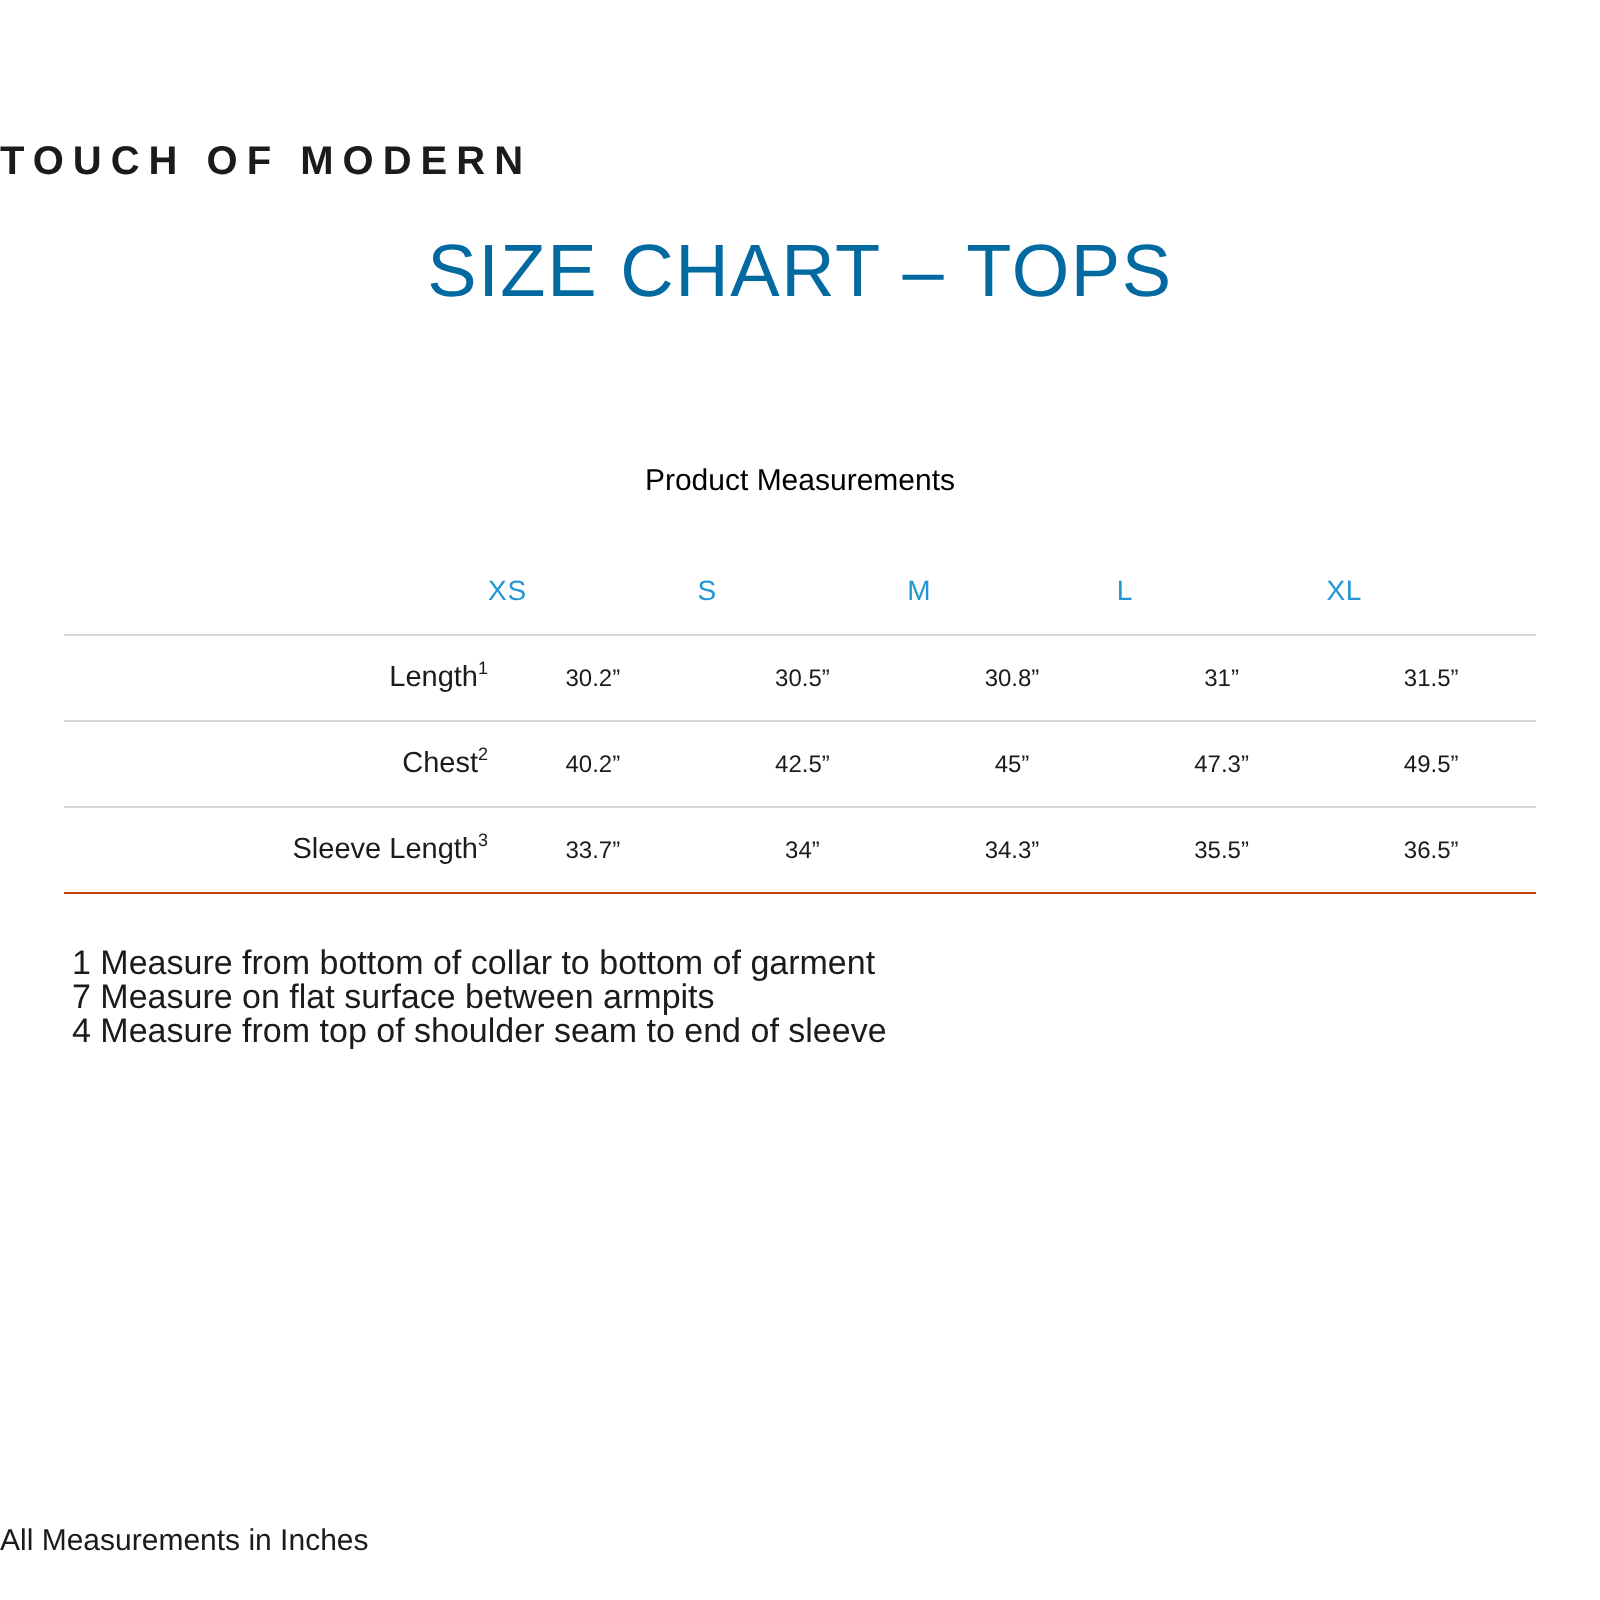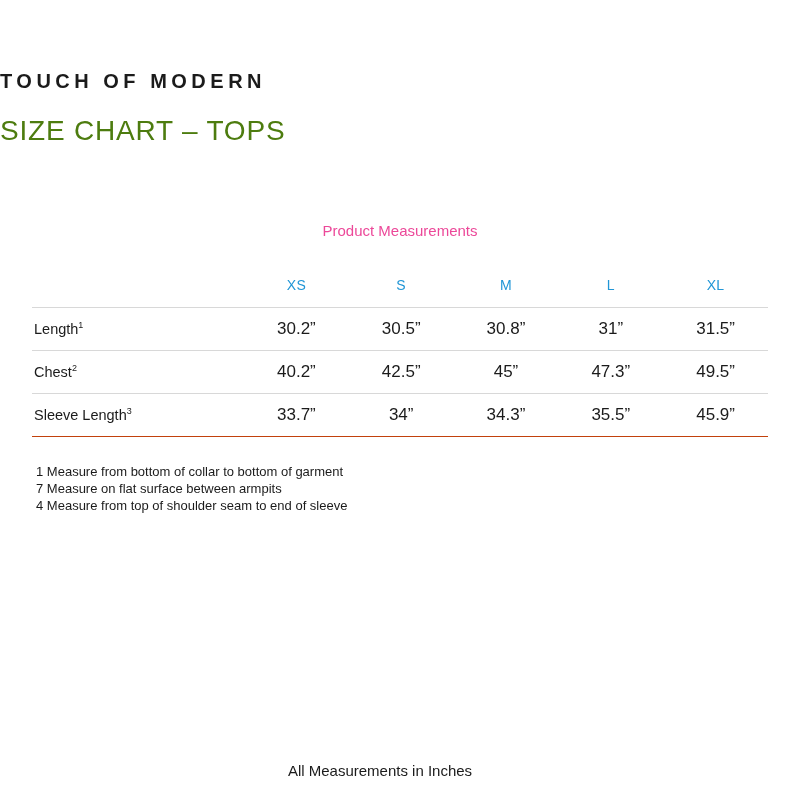--- a/index.html
+++ b/index.html
@@ -28,35 +28,35 @@
     font-family: "Liberation Sans", sans-serif;
     font-size: 20px;
     font-weight: 700;
     letter-spacing: 4.5px;
     color: #1b1b1b;
     white-space: nowrap;
   }
 
   
   .doc-title {
-    text-align: left;
+    text-align: center;
     margin-top: 22px;
-    font-size: 28px;
+    font-size: 37px;
     font-weight: 400;
     letter-spacing: 0.8px;
-    color: #4d7c0f;
+    color: #0369a1;
   }
 
   
   .section-heading {
     text-align: center;
     margin-top: 75px;
     font-size: 15px;
     font-weight: 400;
-    color: #ec4899;
+    color: #000000;
   }
 
   
   .table-wrap {
     margin: 24px auto 0 auto;
     width: 736px;
   }
   table.size-chart {
     width: 100%;
     border-collapse: collapse;
@@ -66,69 +66,69 @@
   table.size-chart td {
     padding: 0;
     font-weight: 400;
   }
   .col-label {
     width: 212px;
   }
   .hdr-row th {
     height: 44px;
     vertical-align: middle;
-    text-align: center;
+    text-align: left;
     font-size: 14px;
     font-weight: 700;
     color: #2196d6;
     letter-spacing: 0.4px;
   }
   .hdr-row th.col-label {
     text-align: left;
   }
   .data-row td {
     height: 42px;
     vertical-align: middle;
     text-align: center;
-    font-size: 17px;
+    font-size: 12px;
     color: #1b1b1b;
     border-top: 1px solid #d8d8d8;
   }
   .data-row td.row-label {
-    text-align: left;
+    text-align: right;
     padding-left: 2px;
     font-size: 14.5px;
   }
   .data-row.last td {
     border-bottom: 1px solid #c2410c;
   }
   sup {
     font-size: 9px;
     vertical-align: super;
     line-height: 0;
   }
 
   
   .footnotes {
     margin: 26px 0 0 36px;
-    font-size: 13px;
+    font-size: 17px;
     line-height: 17px;
     color: #1b1b1b;
   }
   .footnotes div {
     white-space: nowrap;
   }
 
   
   .footer-note {
     position: absolute;
     top: 692px;
     left: 0;
     width: 760px;
-    text-align: center;
+    text-align: left;
     font-size: 15px;
     color: #1b1b1b;
   }
 </style>
 </head>
 <body>
 
 <div class="page">
 
   <div class="brand">TOUCH OF MODERN</div>
@@ -165,21 +165,21 @@
           <td>45”</td>
           <td>47.3”</td>
           <td>49.5”</td>
         </tr>
         <tr class="data-row last">
           <td class="row-label col-label"><span>Sleeve Length</span><sup>3</sup></td>
           <td>33.7”</td>
           <td>34”</td>
           <td>34.3”</td>
           <td>35.5”</td>
-          <td>45.9”</td>
+          <td>36.5”</td>
         </tr>
       </tbody>
     </table>
   </div>
 
   <div class="footnotes">
     <div>1 Measure from bottom of collar to bottom of garment</div>
     <div>7 Measure on flat surface between armpits</div>
     <div>4 Measure from top of shoulder seam to end of sleeve</div>
   </div>

